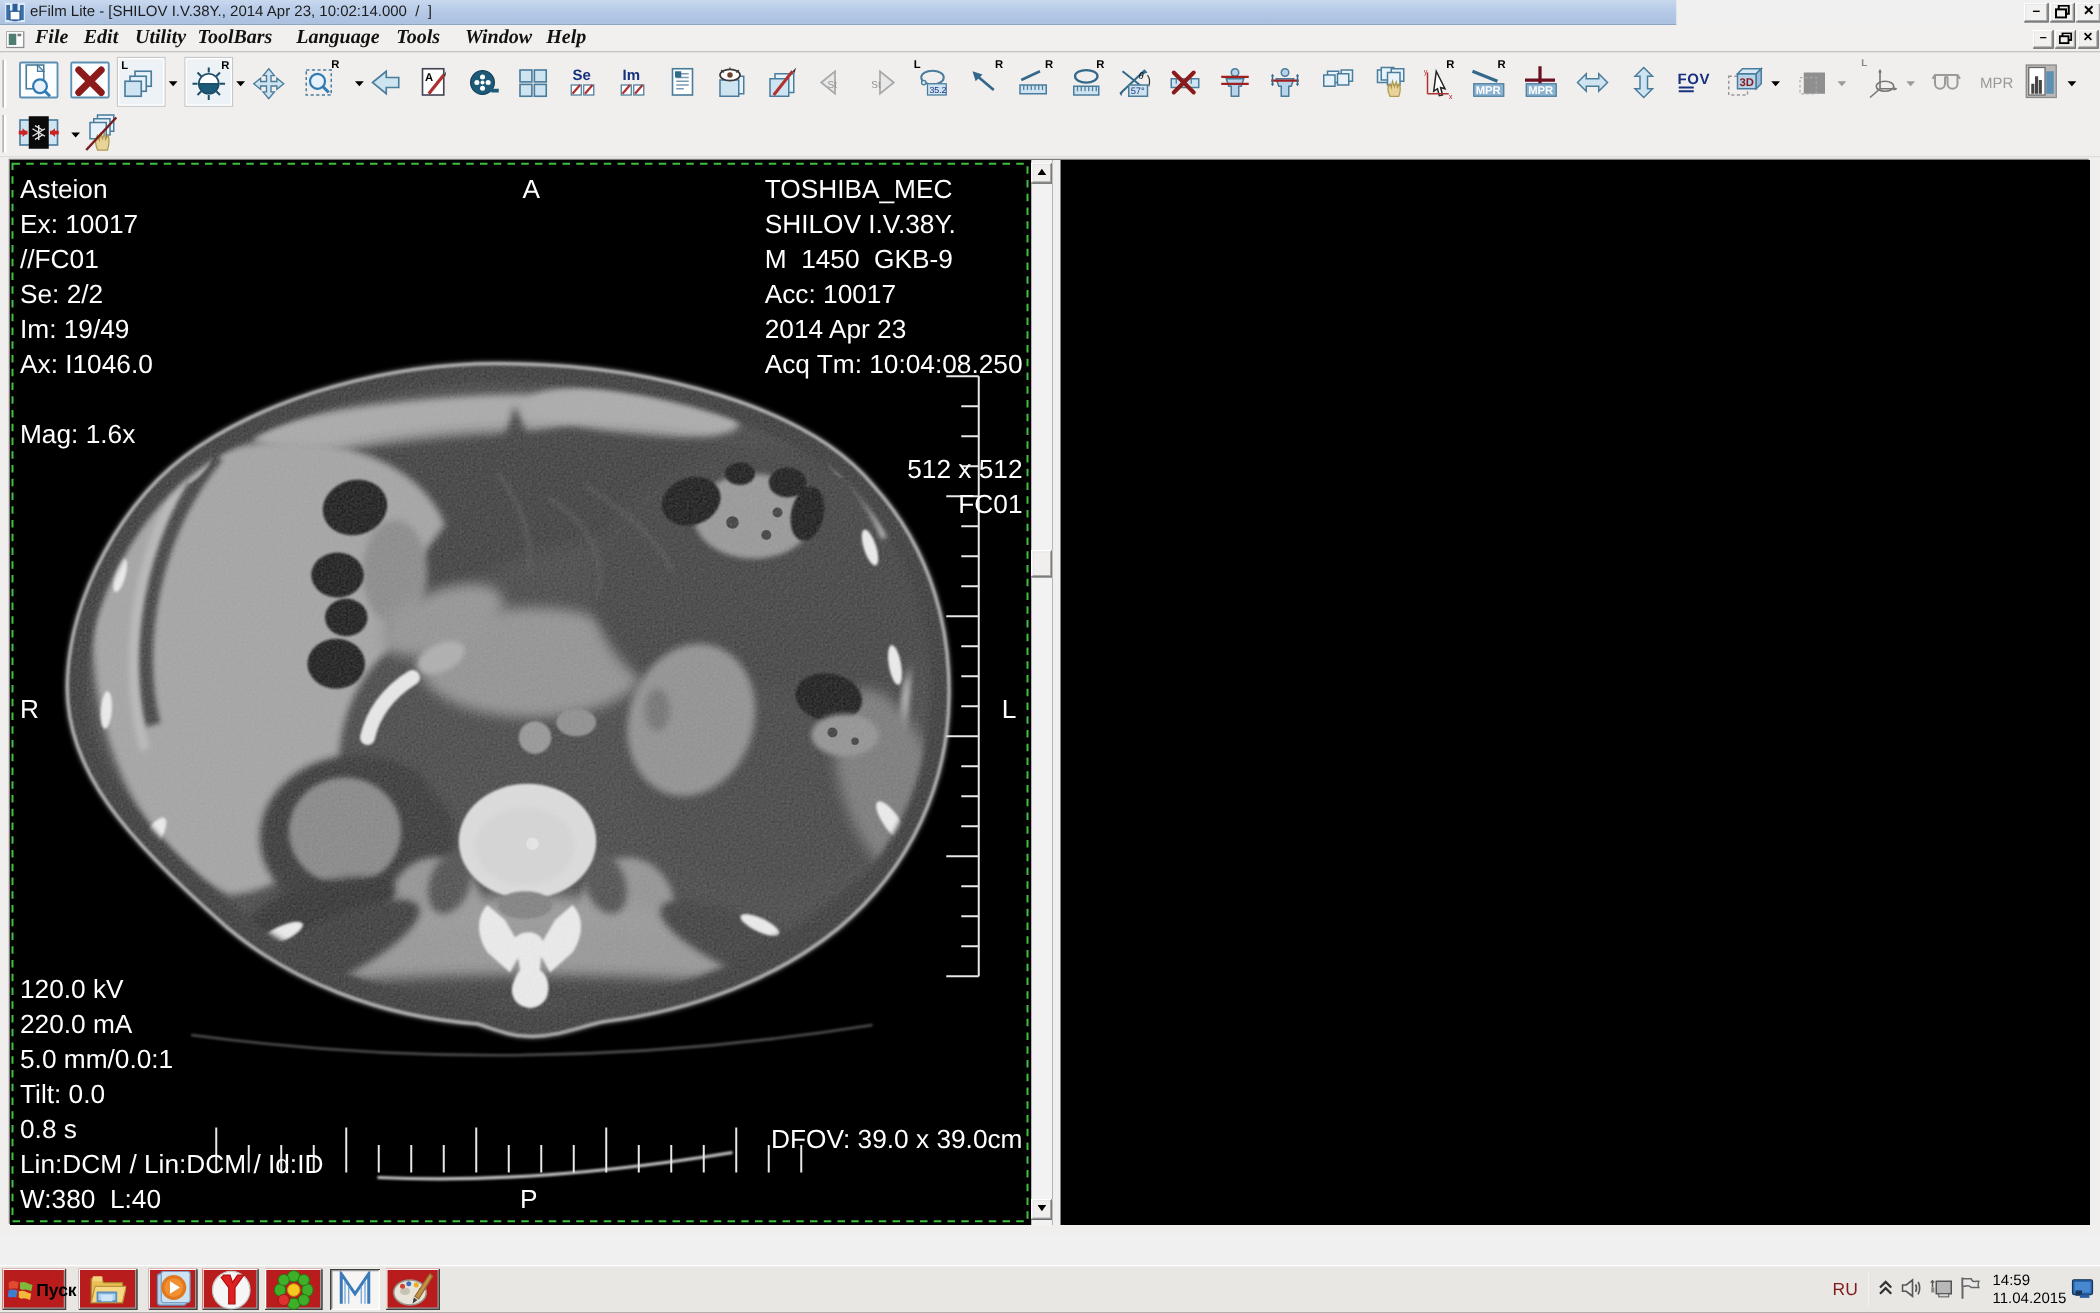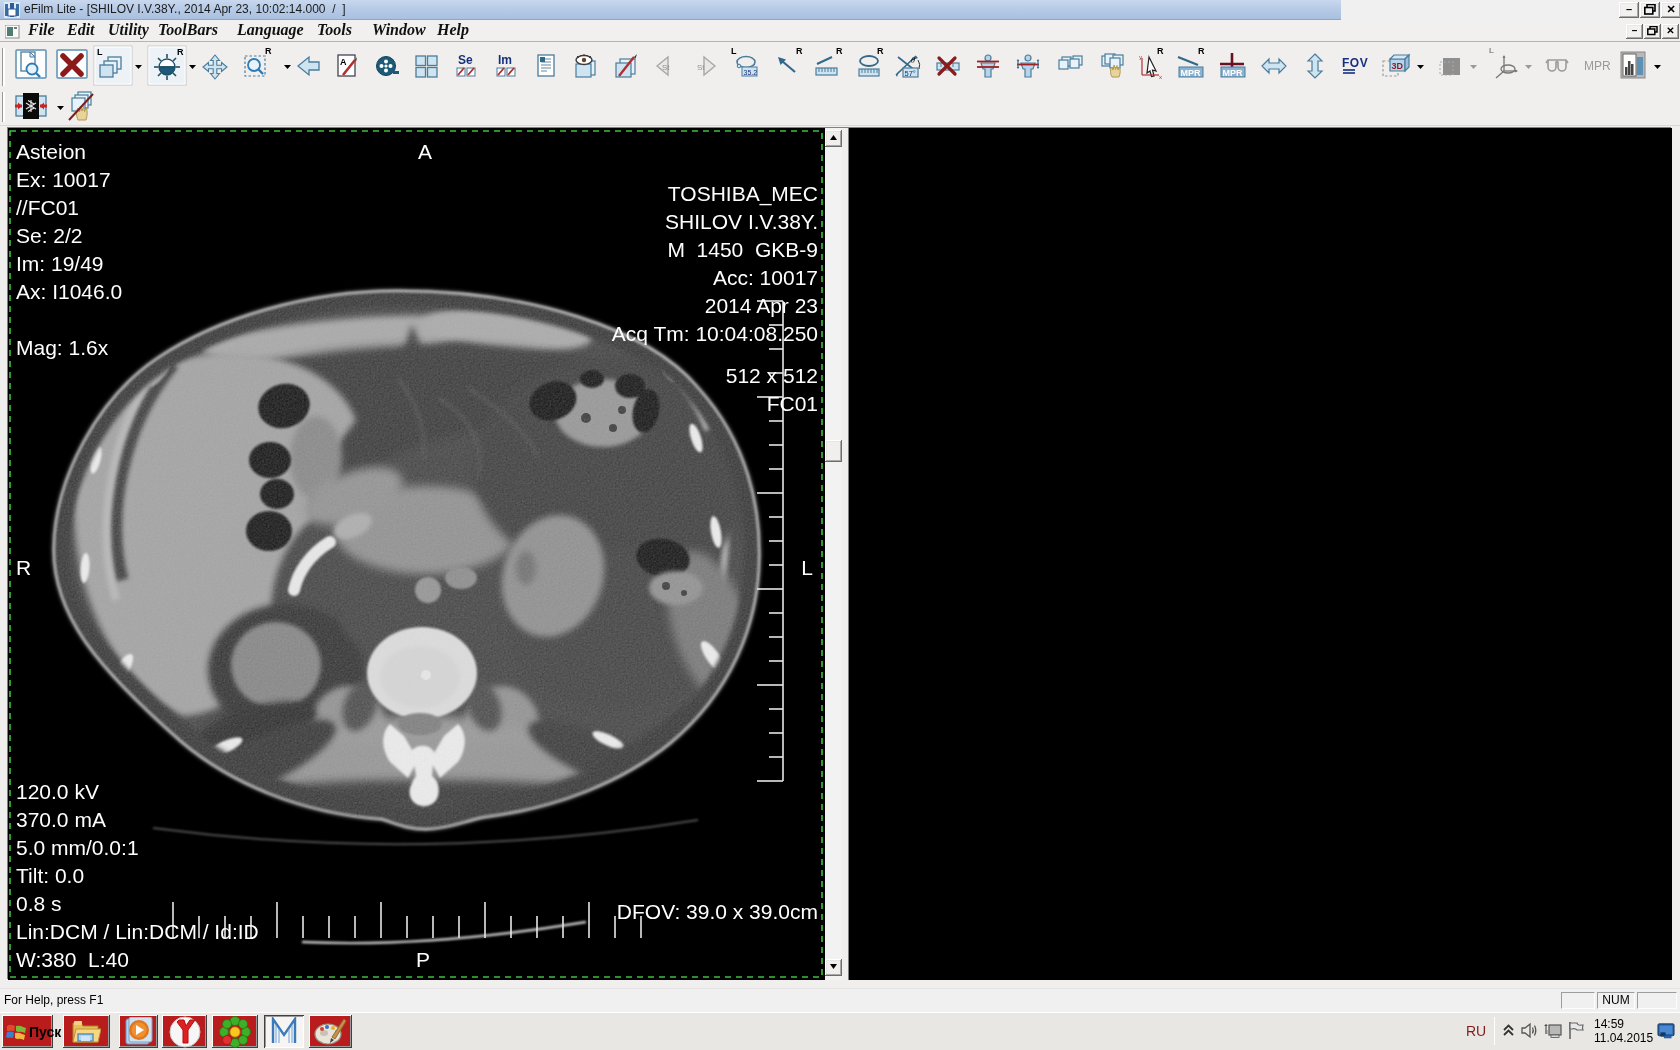--- a/index.html
+++ b/index.html
@@ -637,29 +637,29 @@
       </svg>
       <div class="ov" style="left:8px; top:10px;">Asteion
 Ex: 10017
 //FC01
 Se: 2/2
 Im: 19/49
 Ax: I1046.0</div>
       <div class="ov" style="left:8px; top:206px;">Mag: 1.6x</div>
       <div class="ov" style="left:8px; top:426px;">R</div>
       <div class="ov" style="left:8px; top:650px;">120.0 kV
-370.0 mA
+220.0 mA
 5.0 mm/0.0:1
 Tilt: 0.0
 0.8 s
 Lin:DCM / Lin:DCM / Id:ID
 W:380  L:40</div>
       <div class="ov" style="left:410px; top:10px;">A</div>
       <div class="ov" style="left:408px; top:818px;">P</div>
-      <div class="ov" style="right:7px; top:10px; text-align:right;margin-top:42px;">TOSHIBA_MEC
+      <div class="ov" style="right:7px; top:10px; ">TOSHIBA_MEC
 SHILOV I.V.38Y.
 M  1450  GKB-9
 Acc: 10017
 2014 Apr 23
 Acq Tm: 10:04:08.250</div>
       <div class="ov" style="right:7px; top:234px; text-align:right;">512 x 512
 FC01</div>
       <div class="ov" style="right:12px; top:426px;">L</div>
       <div class="ov" style="right:7px; top:770px;">DFOV: 39.0 x 39.0cm</div>
     </div>
@@ -672,26 +672,20 @@
       <div class="sbtn" style="top:831px;">
           <svg width="7" height="5" viewBox="0 0 7 5">
             <path d="M3.5 5L0 0H7Z" fill="#000"></path>
           </svg>
         </div>
       <div class="sbtn" style="top:312px; height:22px;"></div>
     </div>
     <div id="divider"></div>
   </div>
 
-  <div id="statusbar">
-    <div class="msg">For Help, press F1</div>
-    <div class="scell" style="left:1561px; width:34px;"></div>
-    <div class="scell" style="left:1597px; width:38px;">NUM</div>
-    <div class="scell" style="left:1637px; width:40px;"></div>
-  </div>
 
   <div id="taskbar">
     <div class="tbtn" style="left:2px; width:51px;">
       <svg class="abs" style="left:4px;top:6px" width="22" height="21" viewBox="0 0 22 21">
         <path d="M1 5 Q 4 3 6 4 L 9 5 L 8 10 Q 5 9 3 10 L 1 10 Z" fill="#e04a2f"></path>
         <path d="M10 5 Q 14 4 17 6 L 20 7 L 19 12 Q 15 10 12 11 L 10 10 Z" fill="#7eb93c"></path>
         <path d="M1 11 Q 4 10 7 11 L 8 12 L 7 17 Q 4 16 2 17 L 0 16 Z" fill="#3f7ecc"></path>
         <path d="M9 12 Q 13 11 16 13 L 19 14 L 18 19 Q 14 17 11 18 L 9 17 Z" fill="#f3b73c"></path>
       </svg>
       <span class="abs" style="left:27px;top:9px;font-size:14px;font-weight:bold;color:#000;">Пуск</span>

